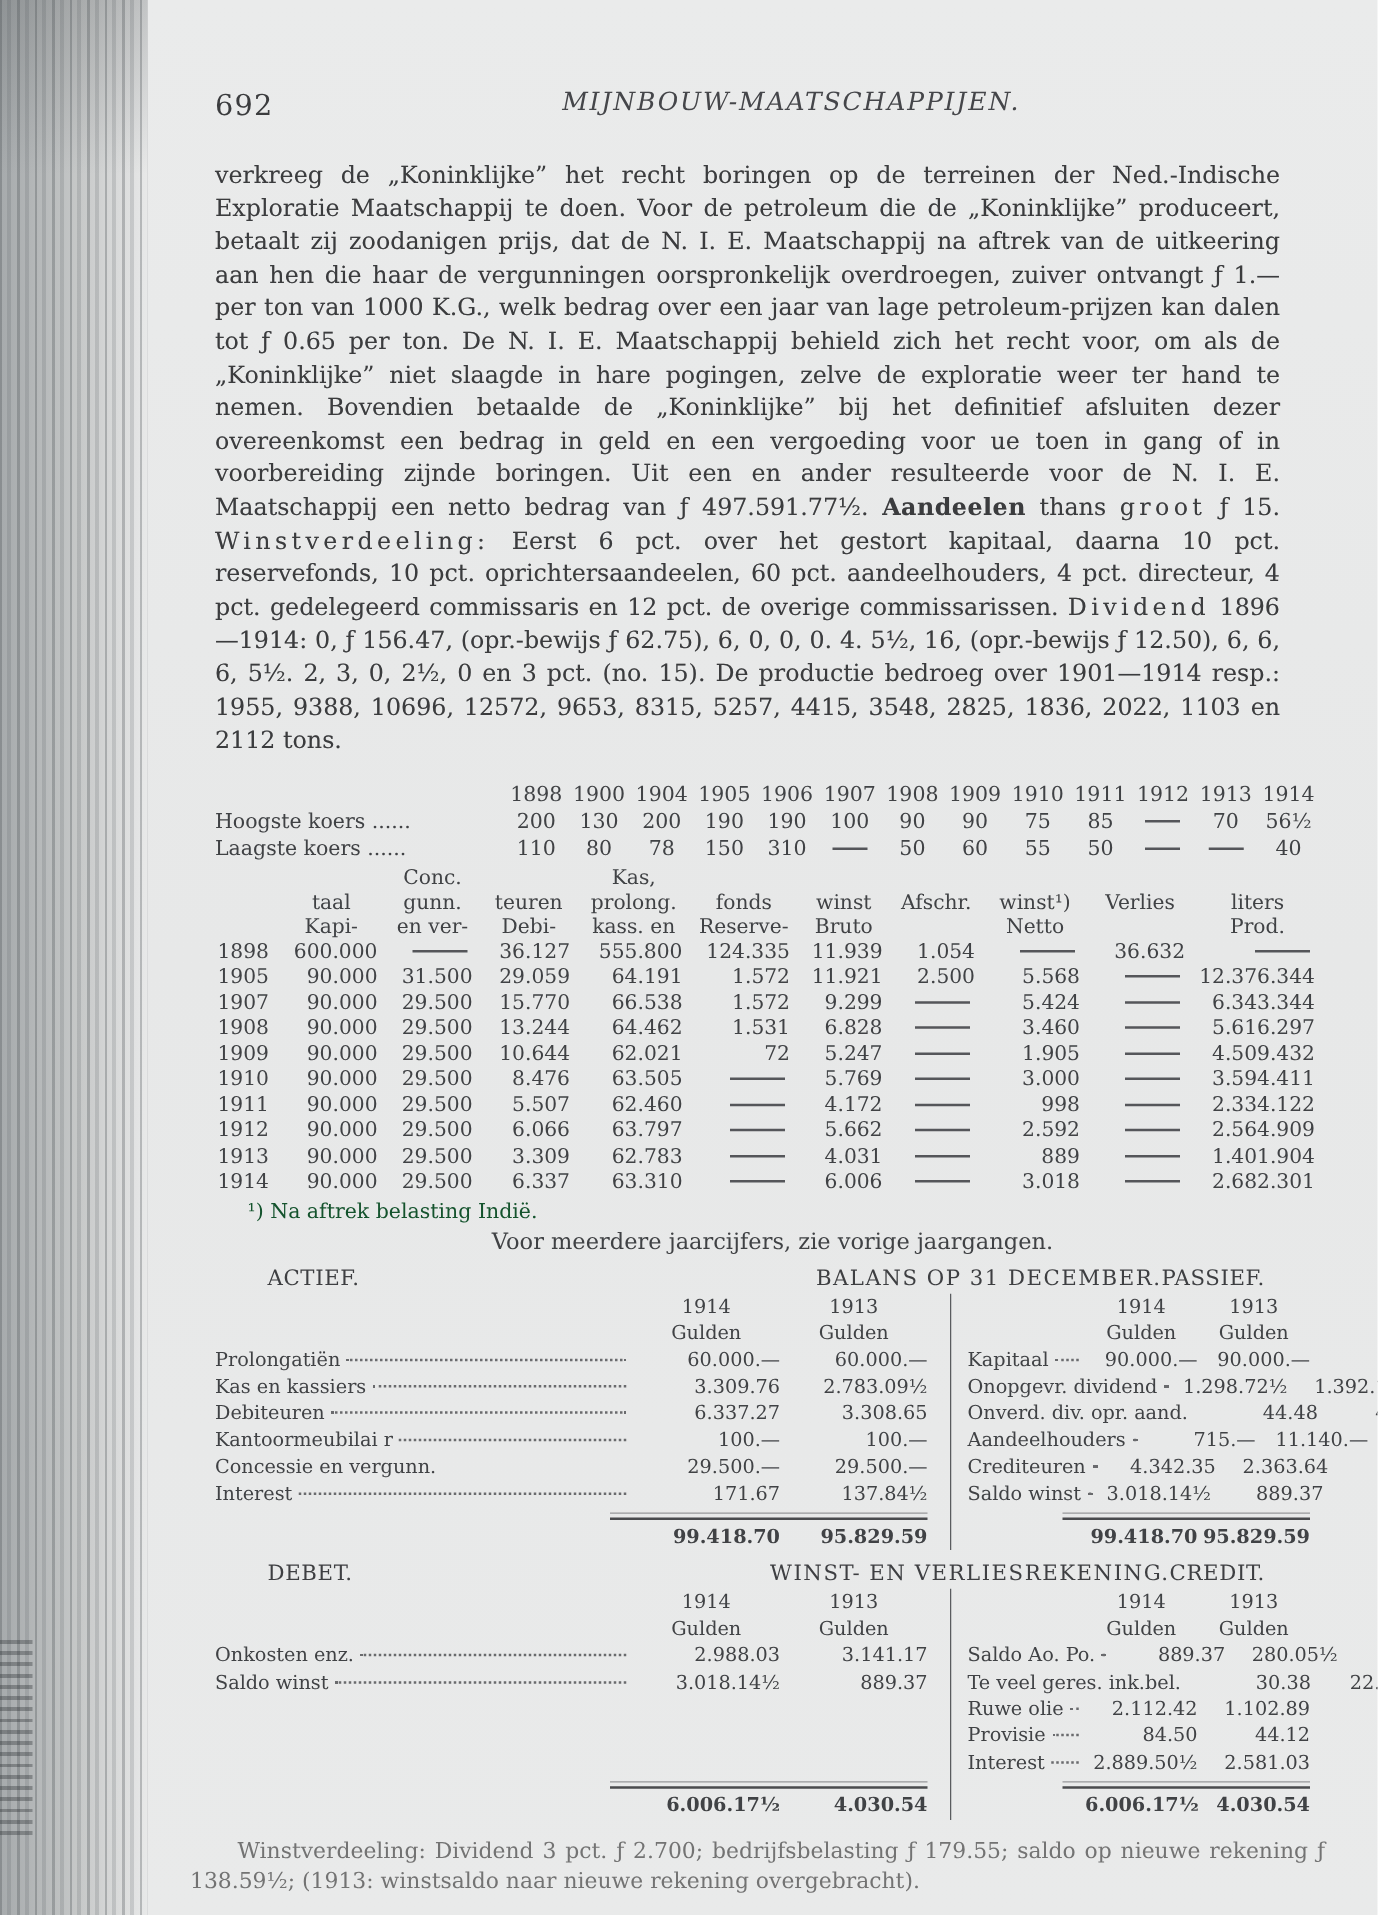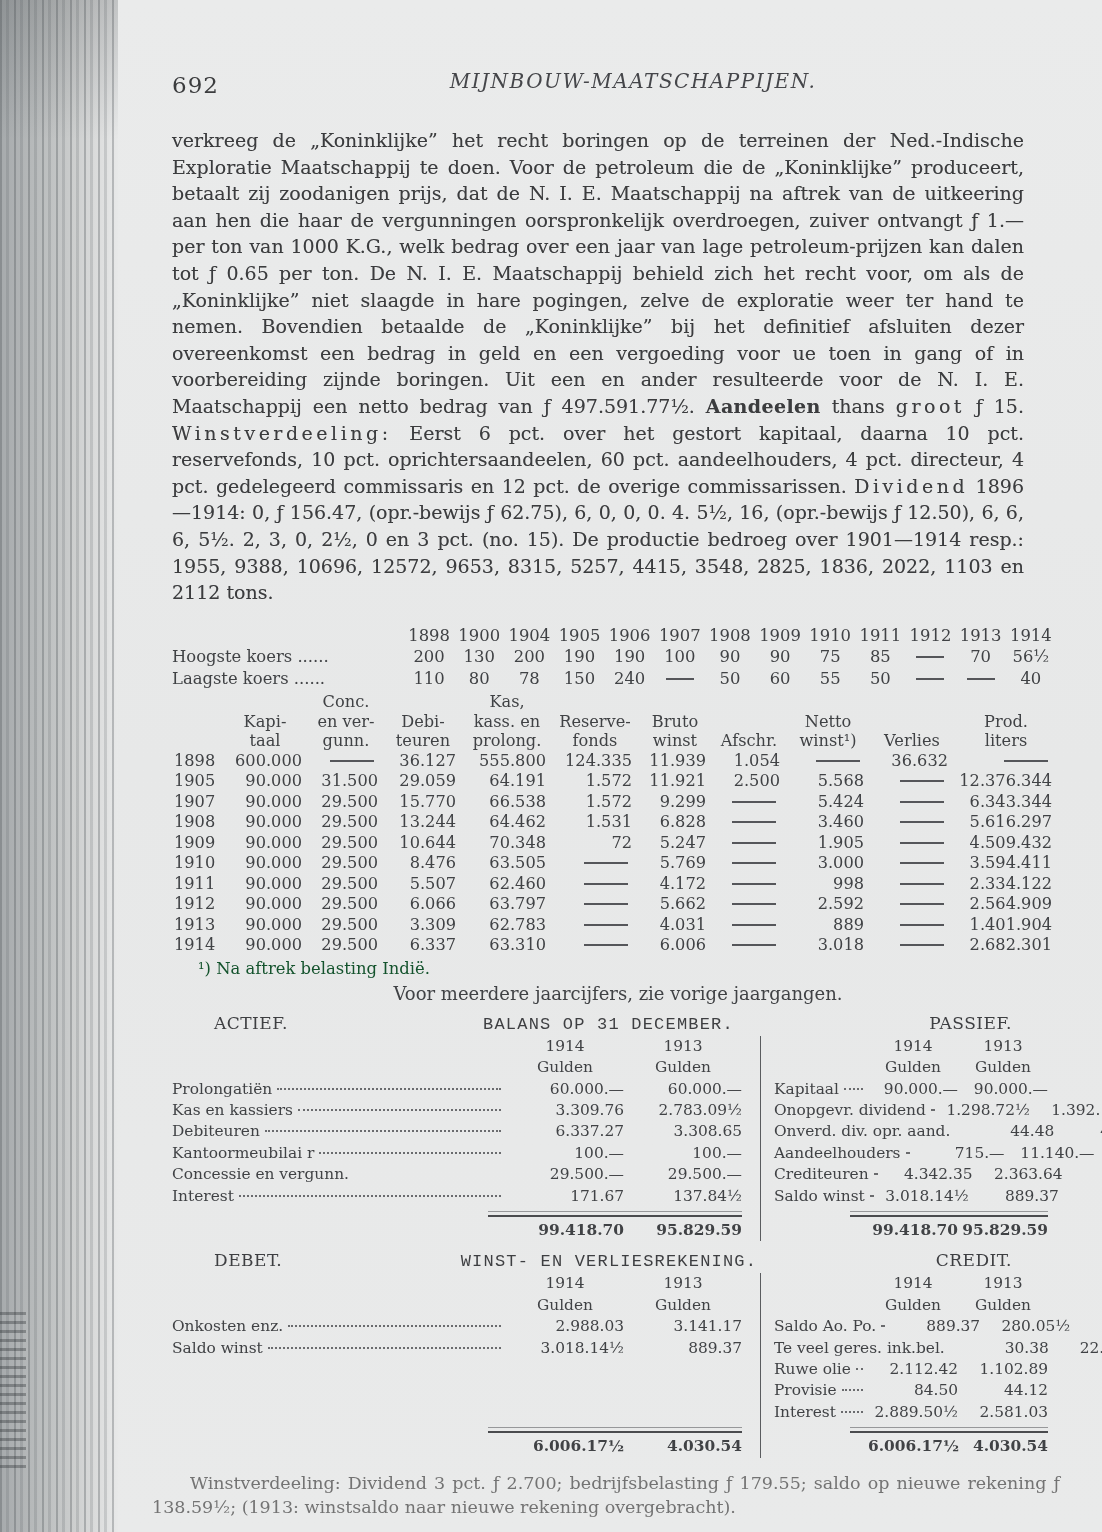--- a/index.html
+++ b/index.html
@@ -47,21 +47,21 @@
 
   .dash{display:inline-block;width:44px;border-top:2px solid #55565a;vertical-align:4px;margin-right:4px;}
   .koers .dash{width:28px;margin-right:0;}
 
   .footnote{margin:3px 0 0 26px;font-size:16.4px;color:#14532d;}
   .centernote{text-align:center;font-size:18px;margin-top:5px;color:#404245;}
 
   .ledgerhead{display:flex;justify-content:space-between;align-items:baseline;margin-top:9px;
     font-size:17px;letter-spacing:.5px;color:#3e3f42;}
   .lh-left{padding-left:42px;}
-  .lh-center{flex:1;text-align:center;letter-spacing:1.2px;font-family:Liberation Mono, monospace;}
+  .lh-center{flex:1;text-align:right;letter-spacing:1.2px;}
   .lh-right{padding-right:52px;}
 
   .twohalf{display:flex;margin-top:2px;}
   .half{font-size:15.4px;line-height:21.4px;color:#404245;}
   .half.l{width:589px;border-right:1px solid #5a5c5f;padding-right:18px;box-sizing:border-box;}
   .half.r{width:303px;padding-left:13px;padding-right:16px;box-sizing:border-box;}
   .brow{display:flex;align-items:baseline;}
   .blabel{white-space:nowrap;}
   .bleader{flex:1;min-width:4px;margin:0 5px;}
   .bleader.dots{border-bottom:2px dotted #6a6b6e;transform:translateY(-4px);}
@@ -125,21 +125,21 @@
           <td><span class="dash"></span></td>
           <td>70</td>
           <td>56½</td>
         </tr>
         <tr>
           <td class="klabel">Laagste koers ......</td>
           <td>110</td>
           <td>80</td>
           <td>78</td>
           <td>150</td>
-          <td>240</td>
+          <td>310</td>
           <td><span class="dash"></span></td>
           <td>50</td>
           <td>60</td>
           <td>55</td>
           <td>50</td>
           <td><span class="dash"></span></td>
           <td><span class="dash"></span></td>
           <td>40</td>
         </tr>
       </tbody>
@@ -168,44 +168,44 @@
           <th>Kas,</th>
           <th></th>
           <th></th>
           <th></th>
           <th></th>
           <th></th>
           <th></th>
         </tr>
         <tr>
           <th></th>
-          <th>Kapi-</th>
-          <th>en ver-</th>
-          <th>Debi-</th>
-          <th>kass. en</th>
-          <th>Reserve-</th>
-          <th>Bruto</th>
-          <th></th>
-          <th>Netto</th>
-          <th></th>
-          <th>Prod.</th>
-        </tr>
-        <tr>
-          <th></th>
           <th>taal</th>
           <th>gunn.</th>
           <th>teuren</th>
           <th>prolong.</th>
           <th>fonds</th>
           <th>winst</th>
           <th>Afschr.</th>
           <th>winst¹)</th>
           <th>Verlies</th>
           <th>liters</th>
         </tr>
+        <tr>
+          <th></th>
+          <th>Kapi-</th>
+          <th>en ver-</th>
+          <th>Debi-</th>
+          <th>kass. en</th>
+          <th>Reserve-</th>
+          <th>Bruto</th>
+          <th></th>
+          <th>Netto</th>
+          <th></th>
+          <th>Prod.</th>
+        </tr>
       </thead>
     <tbody id="stats-body">
         <tr>
           <td class="yr">1898</td>
           <td>600.000</td>
           <td><span class="dash"></span></td>
           <td>36.127</td>
           <td>555.800</td>
           <td>124.335</td>
           <td>11.939</td>
@@ -251,21 +251,21 @@
           <td><span class="dash"></span></td>
           <td>3.460</td>
           <td><span class="dash"></span></td>
           <td>5.616.297</td>
         </tr>
         <tr>
           <td class="yr">1909</td>
           <td>90.000</td>
           <td>29.500</td>
           <td>10.644</td>
-          <td>70.348</td>
+          <td>62.021</td>
           <td>72</td>
           <td>5.247</td>
           <td><span class="dash"></span></td>
           <td>1.905</td>
           <td><span class="dash"></span></td>
           <td>4.509.432</td>
         </tr>
         <tr>
           <td class="yr">1910</td>
           <td>90.000</td>

